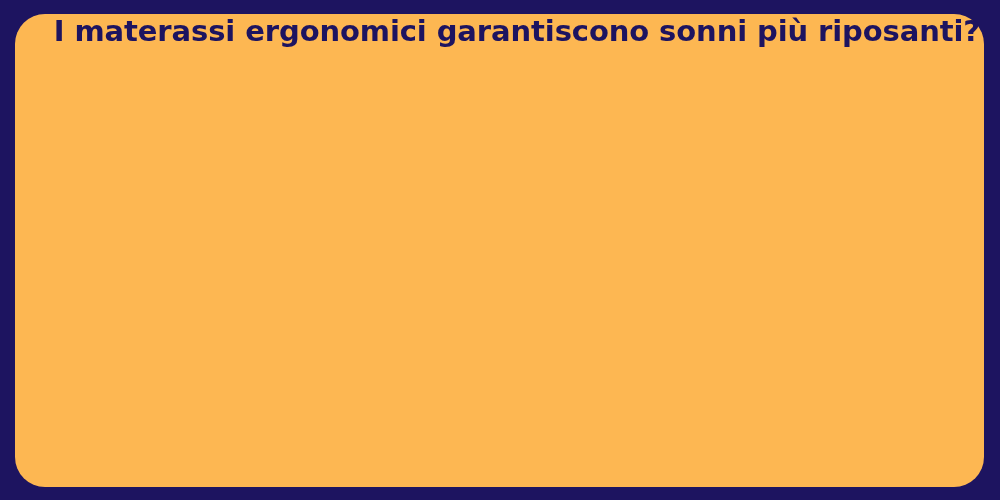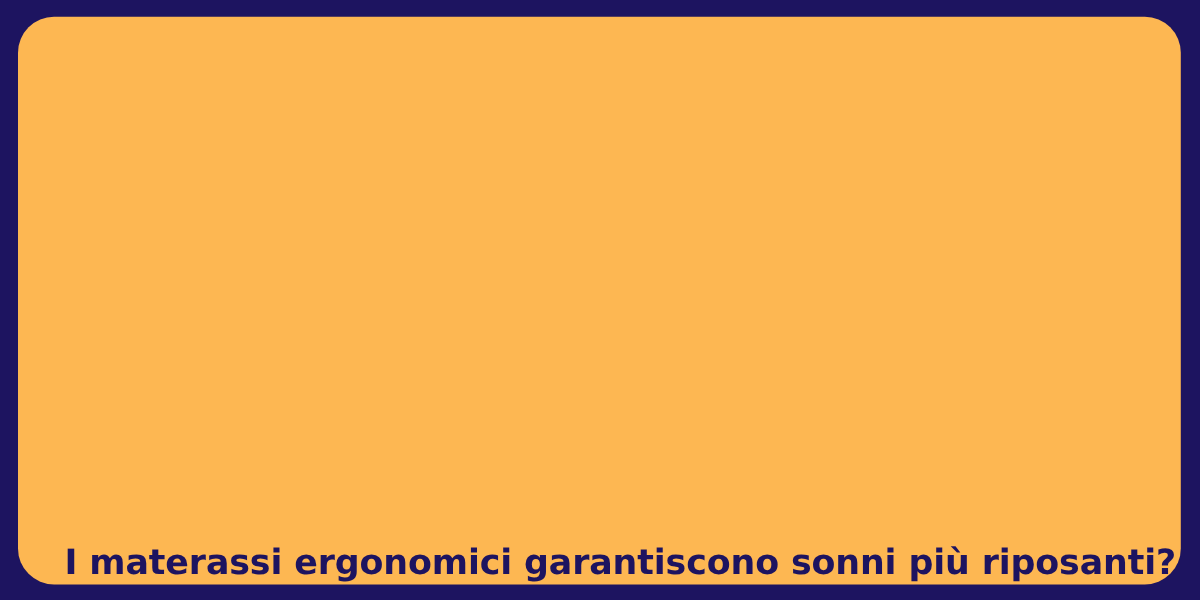--- a/index.html
+++ b/index.html
@@ -26,21 +26,21 @@
     padding-bottom: 13px;
   }
 
   #card {
     box-sizing: border-box;
     width: 100%;
     height: 100%;
     background: #fdb752;
     border-radius: 30px;
     display: flex;
-    align-items: flex-end;
+    align-items: flex-start;
     justify-content: center;
     text-align: center;
   }
 
   #headline {
     display: block;
     width: 92%;
     margin: 0;
     color: #1d1460;
     font-family: "DejaVu Sans", "Liberation Sans", sans-serif;

